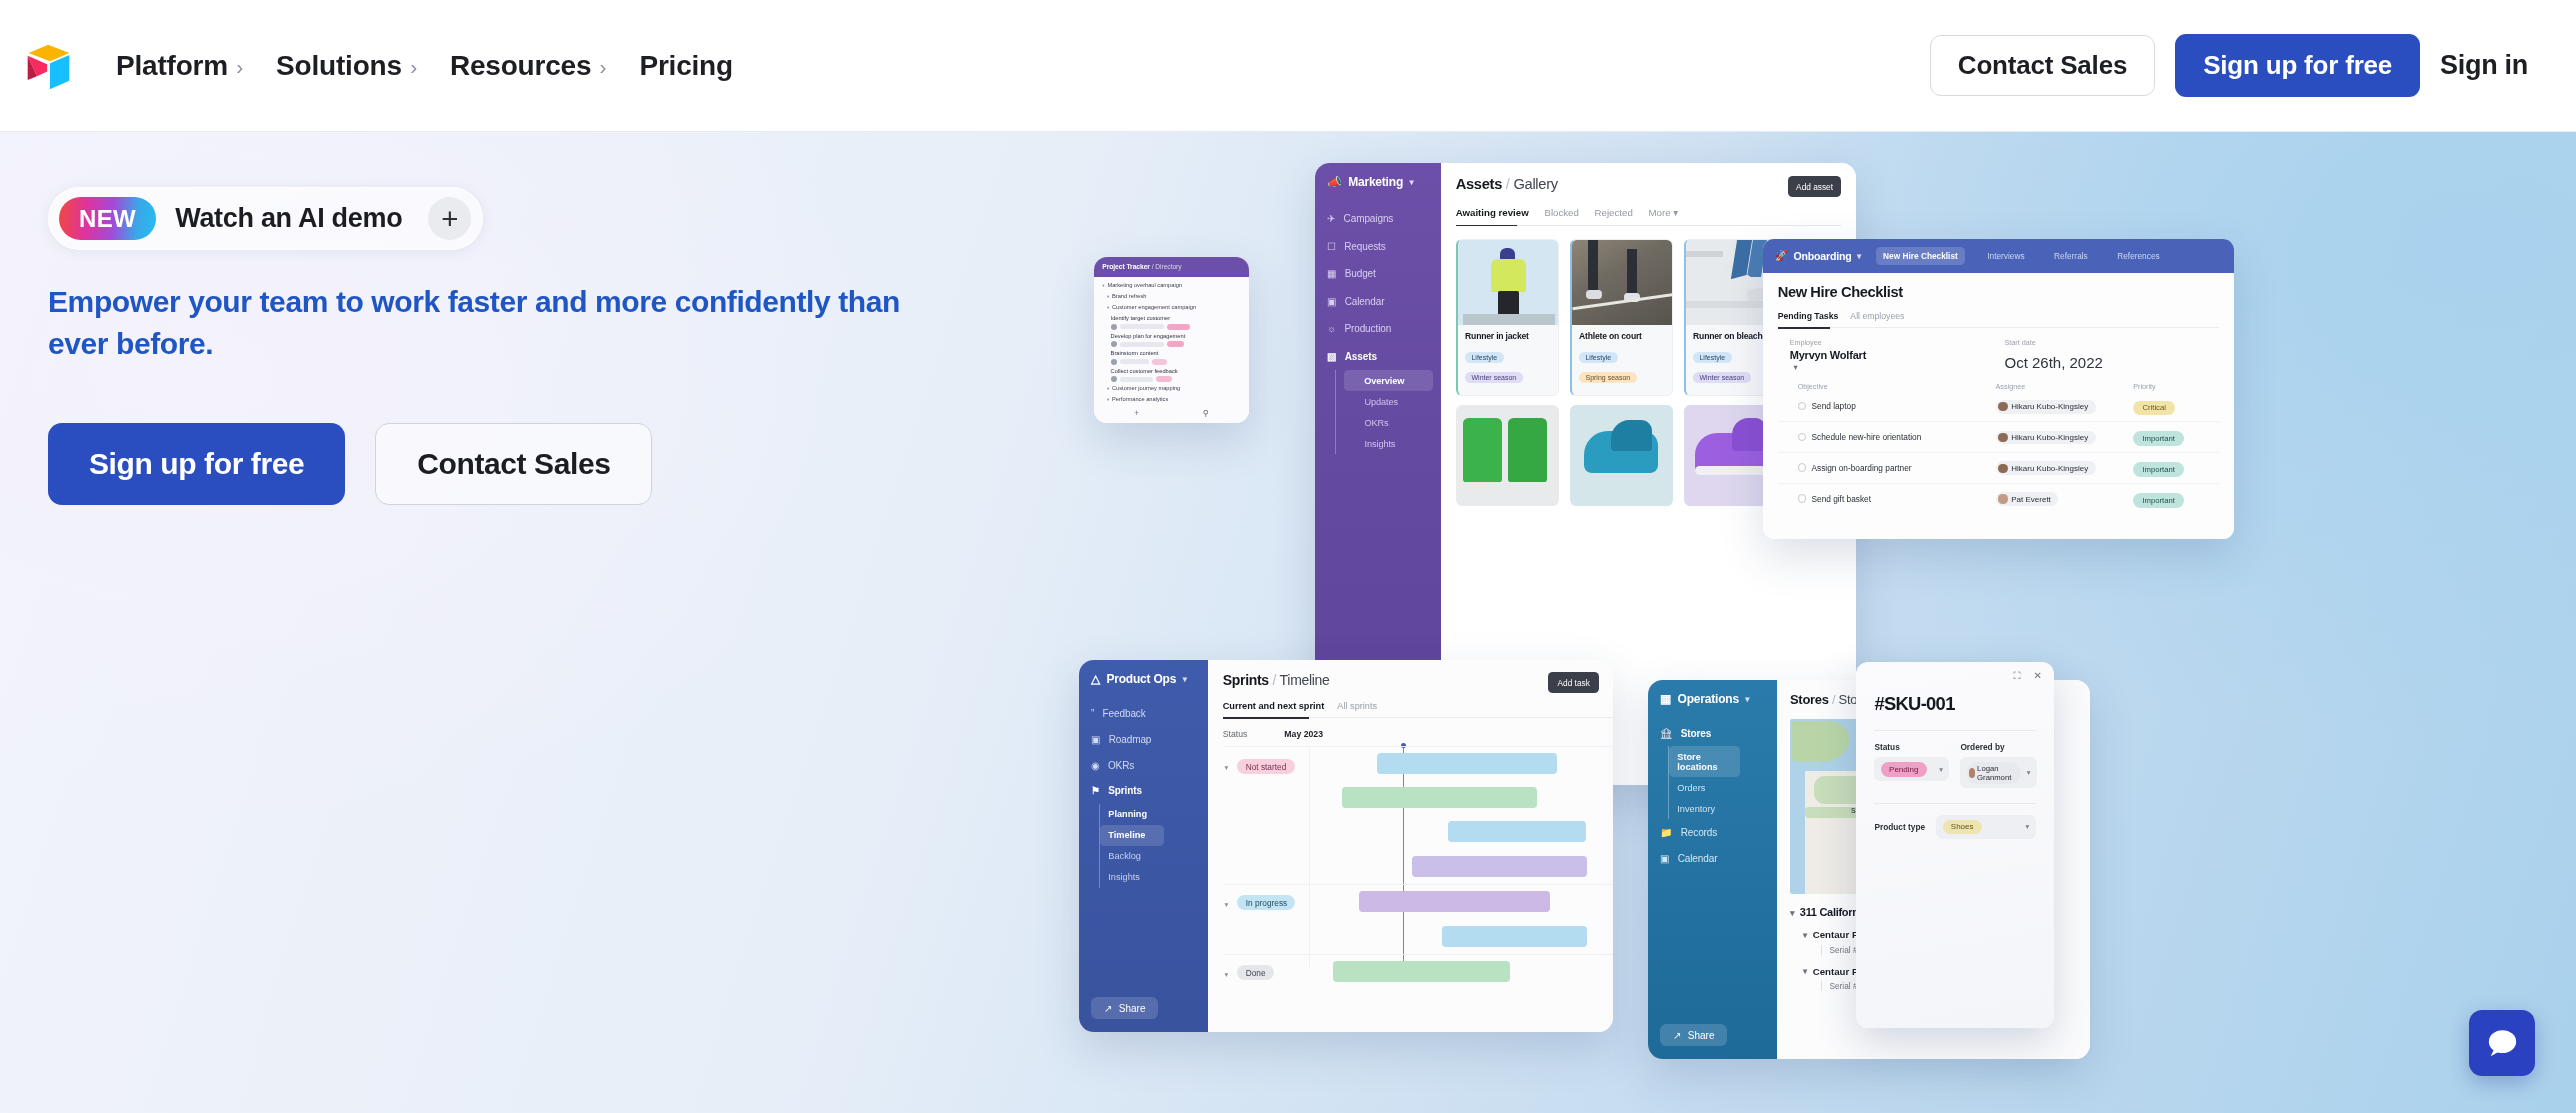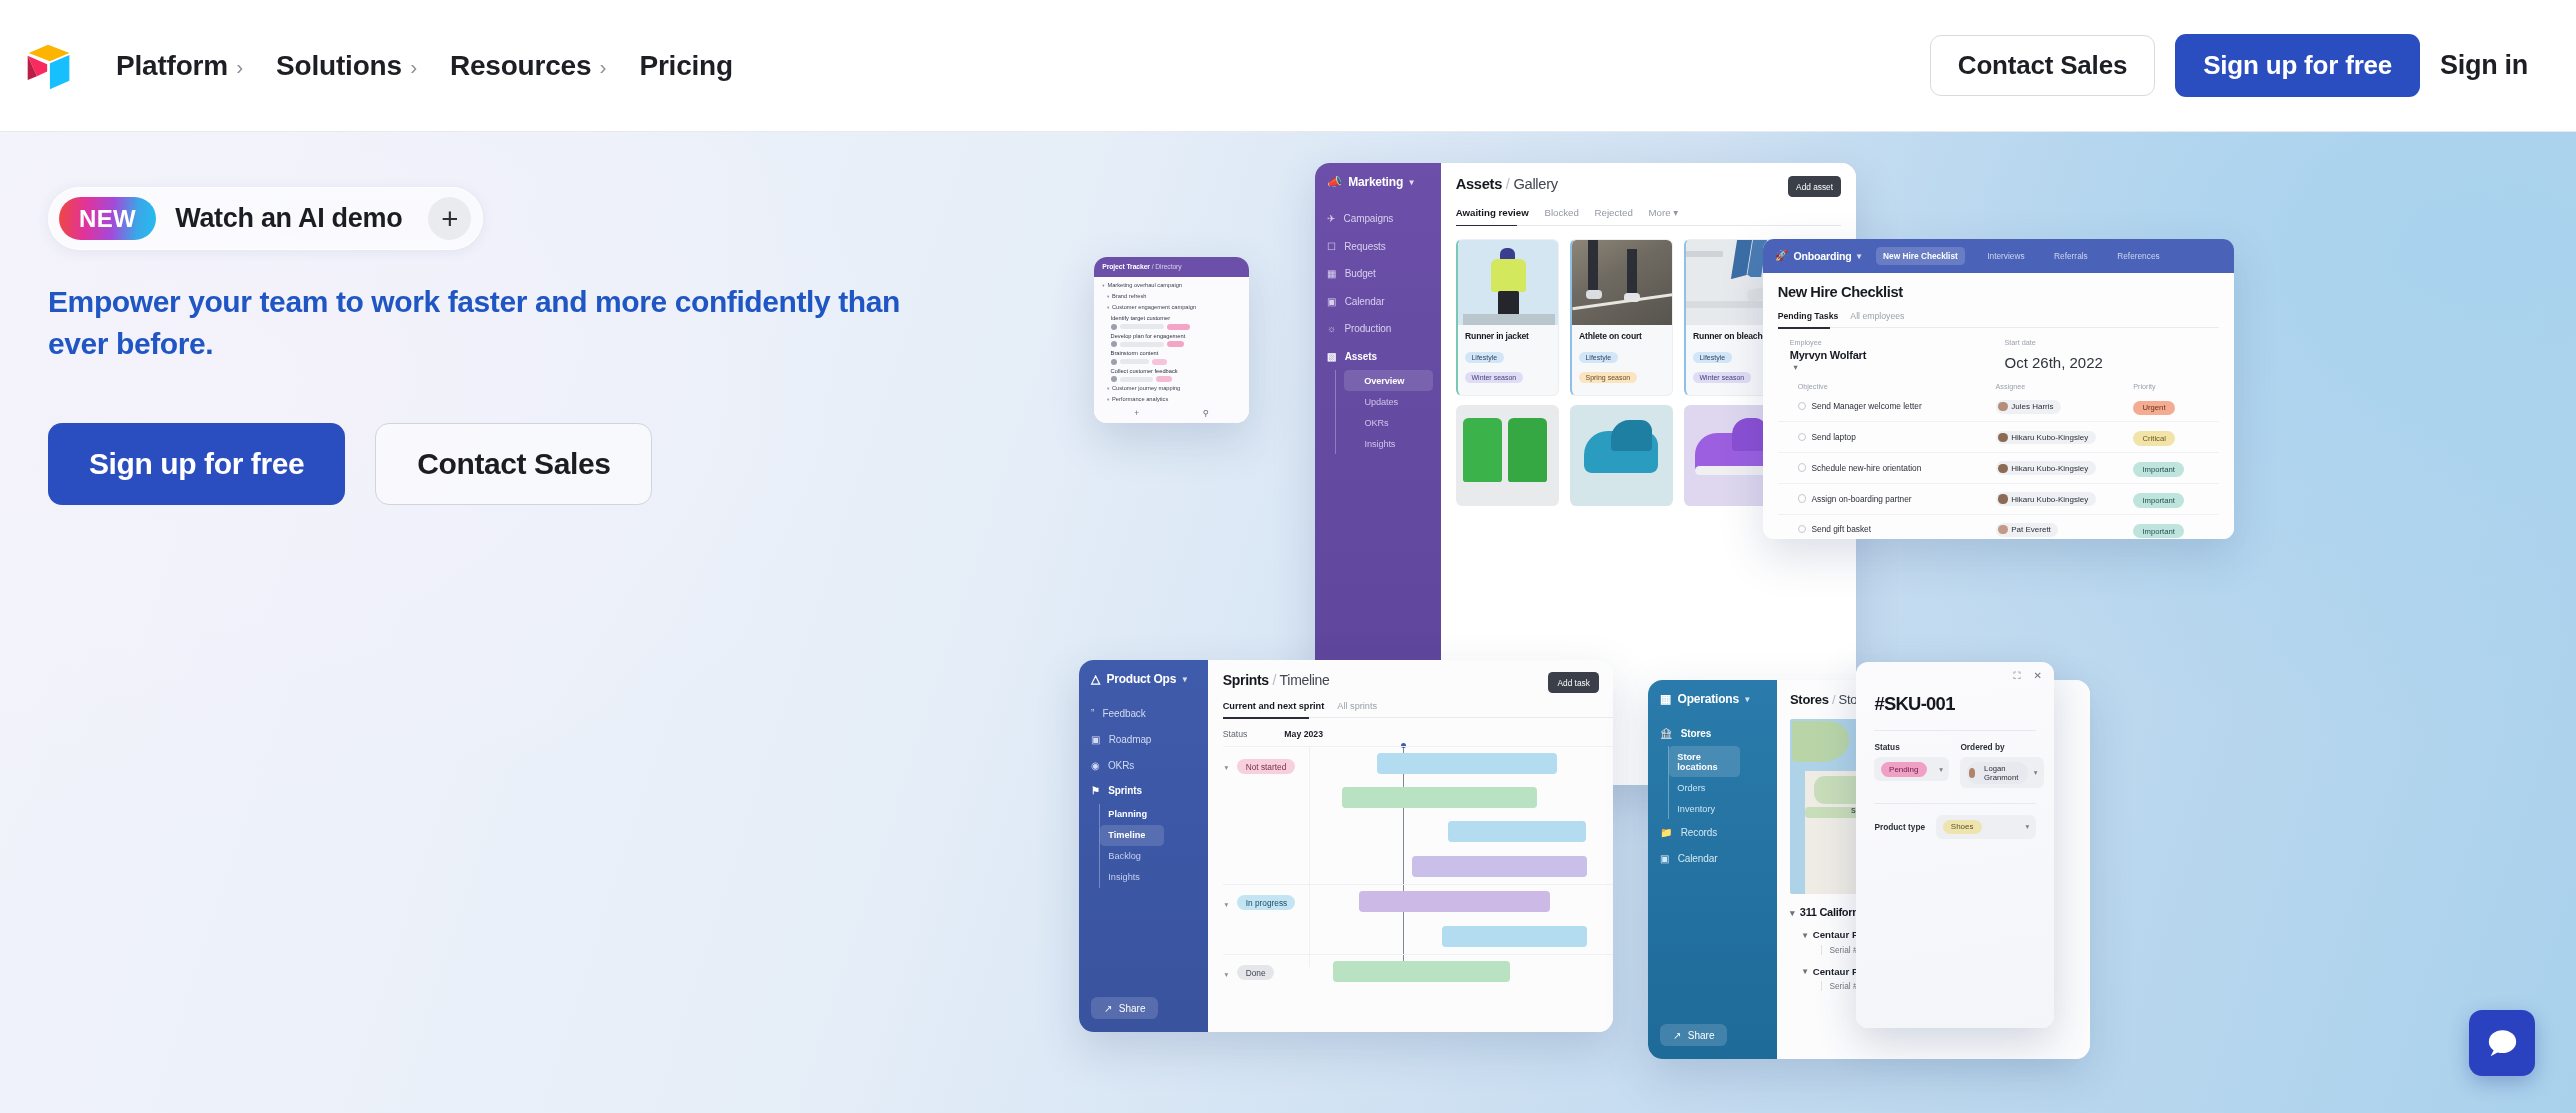--- a/index.html
+++ b/index.html
@@ -246,21 +246,21 @@
                background:linear-gradient(170deg,#fbfbfd 0%,#f4f5f9 100%); box-shadow:0 14.7px 41px rgba(42,66,110,0.2); }
   .sku-top { display:flex; justify-content:flex-end; gap:13px; padding:8.3px 12px 0; color:#6d727d; font-size:10px; }
   .sku-id { font-size:18.4px; font-weight:700; color:#15181f; letter-spacing:-0.7px; padding:11px 18.4px 0; }
   .sku-div { border-bottom:0.9px solid #e7e9ee; margin:14.7px 18.4px 0; }
   .sku-fields { display:flex; gap:11px; padding:11px 18.4px 0; }
   .sku-lbl { font-size:8.3px; font-weight:700; color:#2b2f38; margin-bottom:5.5px; }
   .sku-sel { display:flex; align-items:center; justify-content:space-between; background:#eeeff3; border-radius:6.4px; padding:4.6px 6.4px; min-width:75px; }
   .chip { font-size:8px; border-radius:8.3px; padding:2.8px 8.3px; }
   .chip-pending { background:#f0a0c4; color:#6b1c43; }
   .chip-shoes { background:#eee4b0; color:#5f5418; }
-  .sku-person { display:inline-flex; align-items:center; gap:9px; background:#e7e9ee; border-radius:10px; padding:1.8px 6.4px 1.8px 1.8px; font-size:7.7px; color:#2a2e37; }
+  .sku-person { display:inline-flex; align-items:center; gap:2px; background:#e7e9ee; border-radius:10px; padding:1.8px 6.4px 1.8px 1.8px; font-size:7.7px; color:#2a2e37; }
   .sku-pav { width:10px; height:10px; border-radius:50%; background:#b1826a; }
   .sku-caret { font-size:7.4px; color:#7c818b; margin-left:5.5px; }
   .sku-activity { margin:12px 18.4px 0; background:#eceef2; border-radius:8.3px; padding:8.3px; height:147px; position:relative; }
   .act-top { display:flex; justify-content:space-between; align-items:center; font-size:7.7px; color:#4a4e57; }
   .act-follow { display:flex; align-items:center; gap:3.7px; background:#f8f9fb; border-radius:6.4px; padding:2.8px 7.4px; }
   .act-empty { position:absolute; left:0; right:0; top:50px; text-align:center; font-size:7.7px; color:#8d929b; }
   .act-input { position:absolute; left:8.3px; right:8.3px; bottom:8.3px; background:#f8f9fb; border-radius:6.4px; padding:4.6px 7.4px; display:flex; align-items:center; gap:5.5px; font-size:7.7px; color:#9aa0ab; }
   .act-iav { width:10px; height:10px; border-radius:50%; background:#4a4e57; }
 
   
@@ -555,28 +555,20 @@
           </div>
           <span class="ob-chev-abs" style="top:24px">▾</span>
         </div>
 
         <div class="ob-cols">
           <span class="ob-lbl">Objective</span>
           <span class="ob-lbl">Assignee</span>
           <span class="ob-lbl">Priority</span>
         </div>
 
-        <div class="ob-trow">
-          <span class="ob-task"><span class="ob-check"></span><span>Send Manager welcome letter</span></span>
-          <span><span class="ob-assign">
-                <span class="ob-av"></span>
-                <span>Jules Harris</span>
-              </span></span>
-          <span><span class="pri pri-urgent">Urgent</span></span>
-        </div>
         <div class="ob-trow">
           <span class="ob-task"><span class="ob-check"></span><span>Send laptop</span></span>
           <span><span class="ob-assign">
                 <span class="ob-av" style="background:#8d6a55"></span>
                 <span>Hikaru Kubo-Kingsley</span>
               </span></span>
           <span><span class="pri pri-critical">Critical</span></span>
         </div>
         <div class="ob-trow">
           <span class="ob-task"><span class="ob-check"></span><span>Schedule new-hire orientation</span></span>

